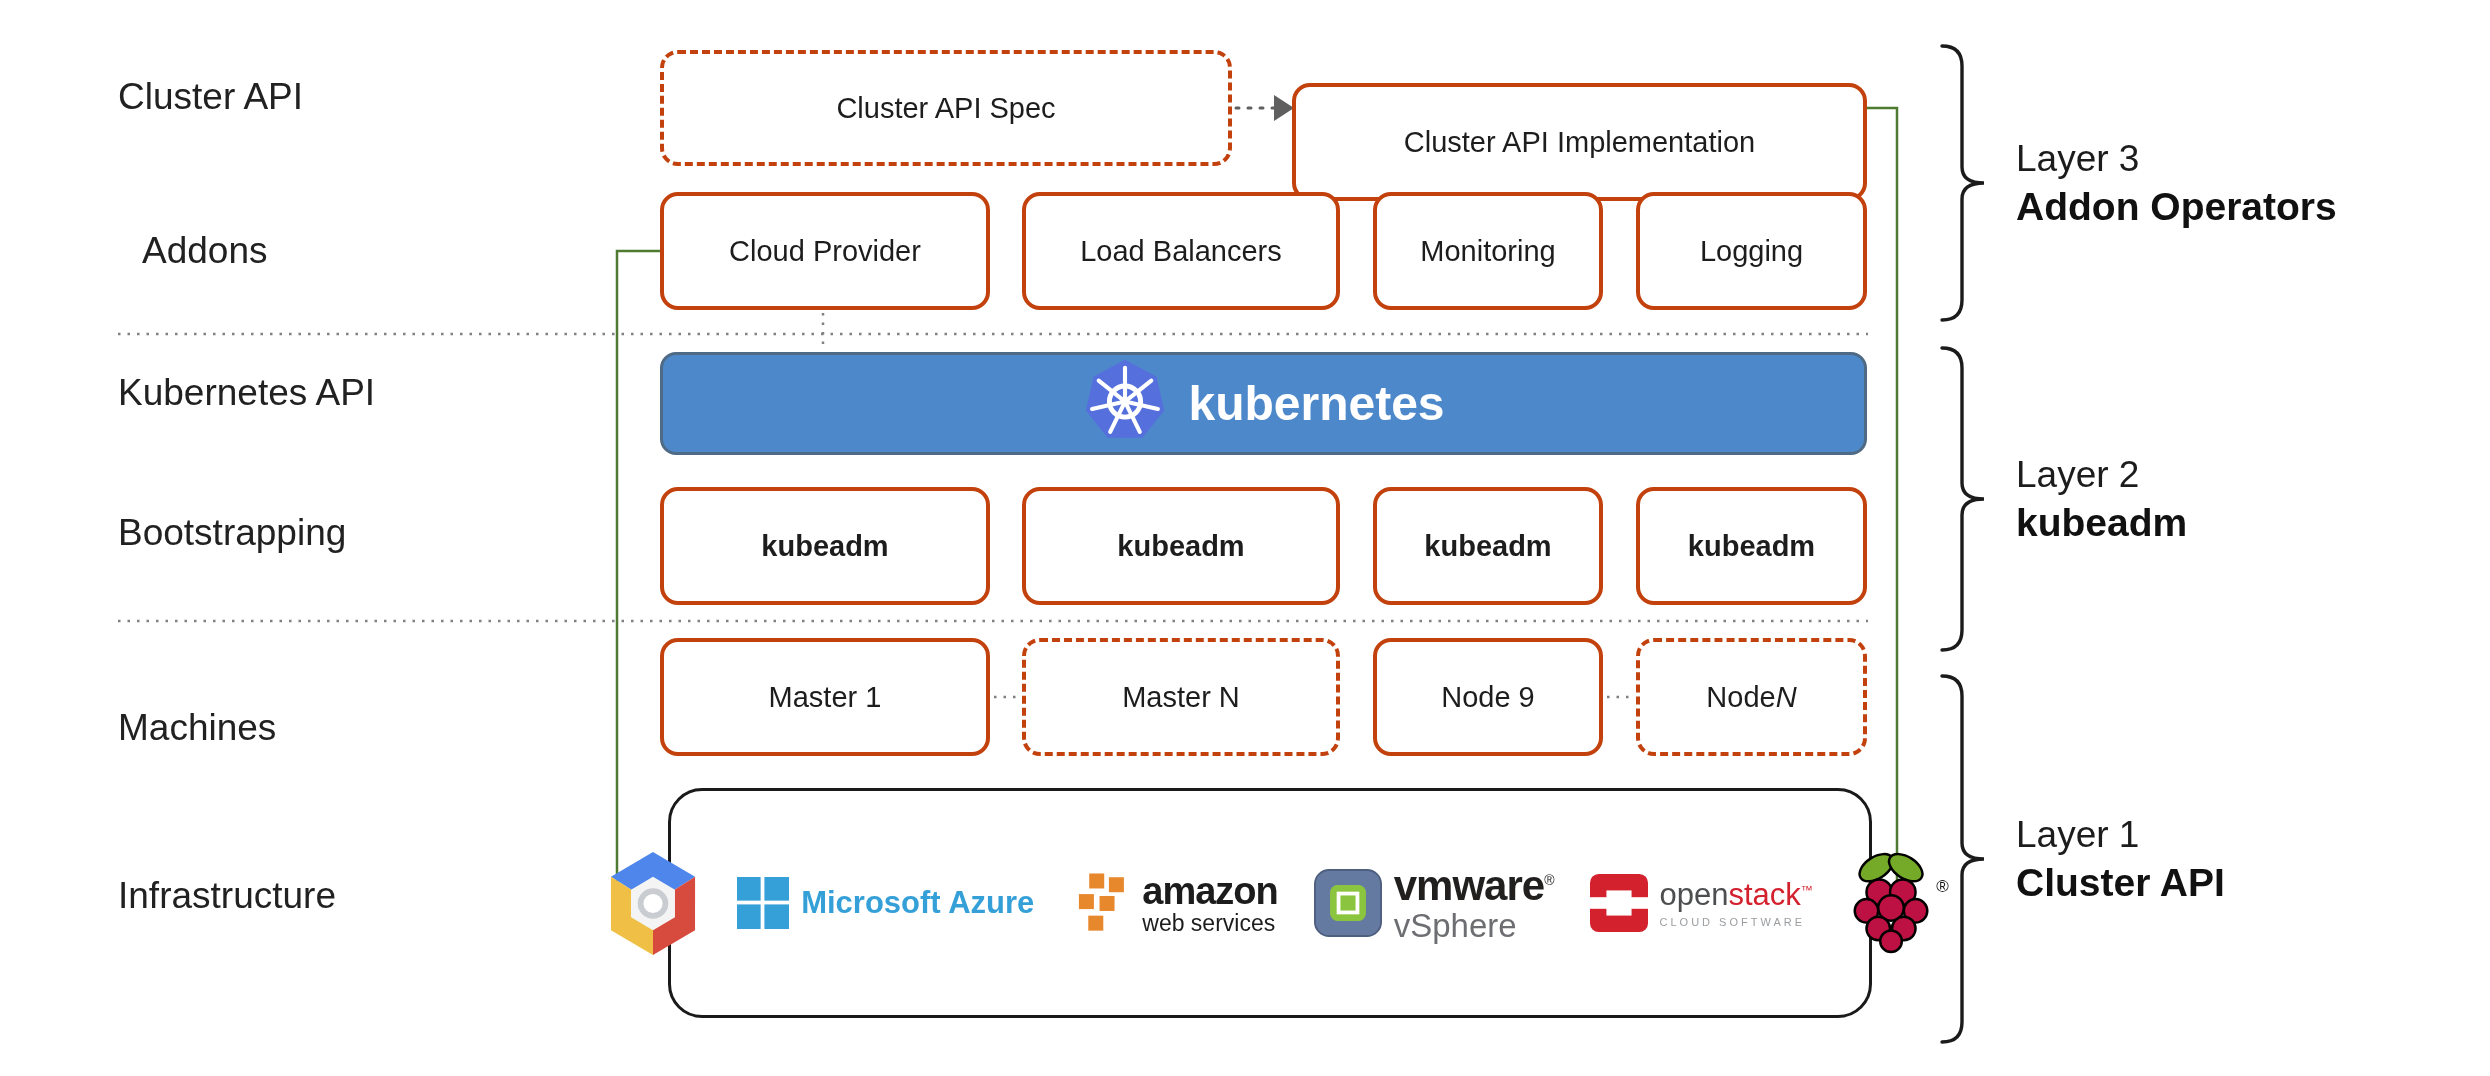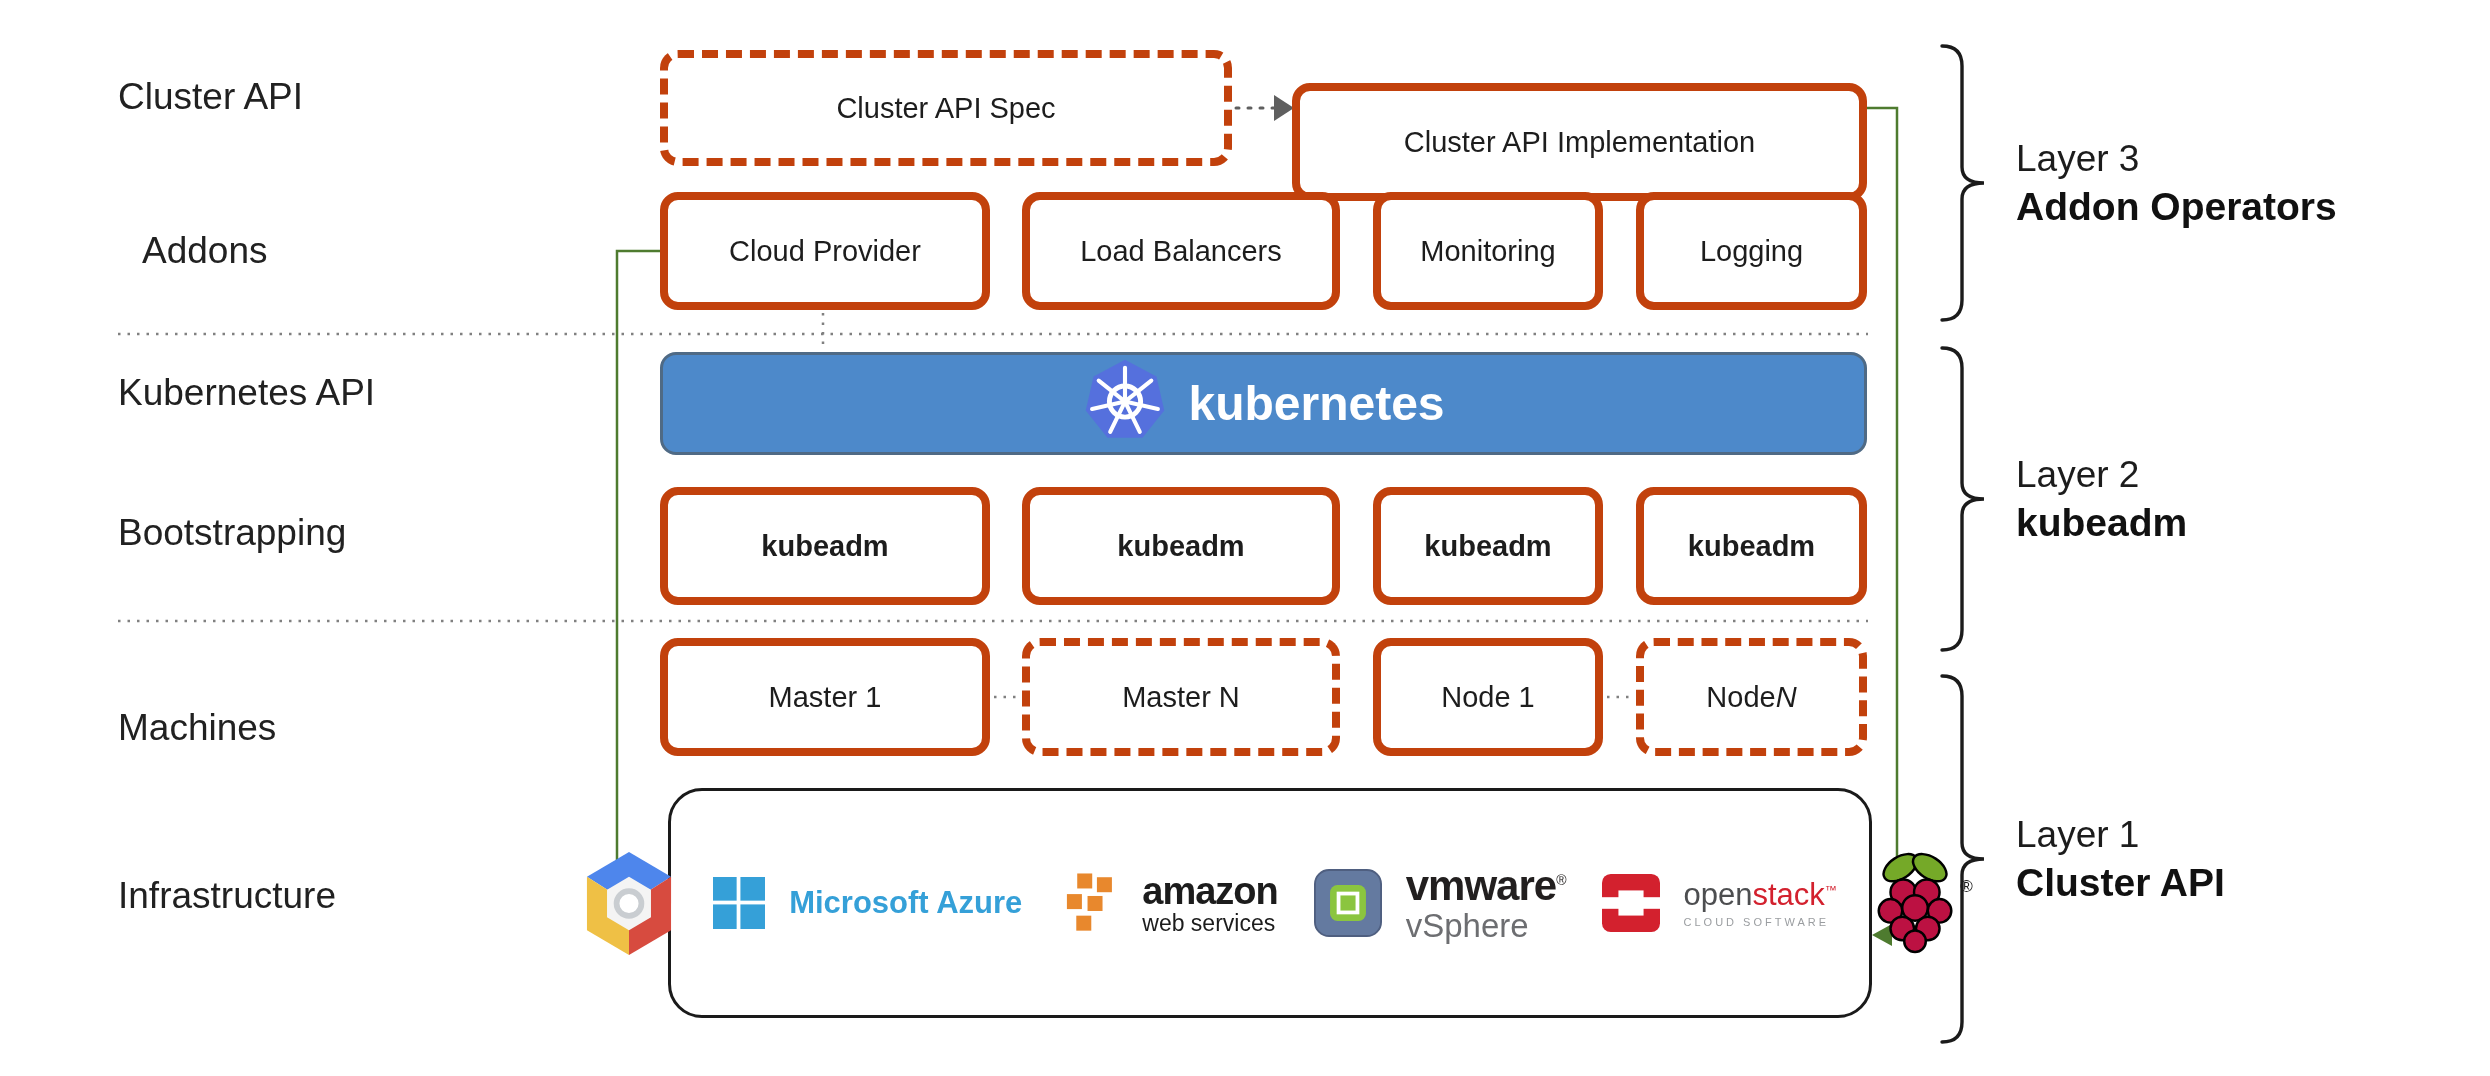--- a/index.html
+++ b/index.html
@@ -6,36 +6,36 @@
   .stage{
     position:relative;width:2490px;height:1076px;background:#ffffff;overflow:hidden;
     font-family:"Liberation Sans","DejaVu Sans",sans-serif;color:#1f1f1f;
   }
   .overlay{position:absolute;left:0;top:0;pointer-events:none;}
   .rowlabel{
     position:absolute;font-size:37px;color:#212121;white-space:nowrap;line-height:44px;
   }
   .box{
     position:absolute;box-sizing:border-box;background:#fff;
-    border:8px solid #c2410c;border-radius:18px;
+    border:4px solid #c2410c;border-radius:18px;
     display:flex;align-items:center;justify-content:center;
     font-size:29px;color:#1d1d1d;white-space:nowrap;
   }
   .box.dashed{border-style:dashed;}
   .box.bold{font-weight:bold;}
   .banner{
     position:absolute;box-sizing:border-box;background:#4d89ca;border:3px solid #4f6a85;
     border-radius:16px;display:flex;align-items:center;justify-content:center;gap:20px;
   }
   .banner .brand{font-size:48px;font-weight:bold;color:#ffffff;letter-spacing:0px;}
   .infra{
     position:absolute;box-sizing:border-box;background:#fff;border:3px solid #1a1a1a;border-radius:34px;
     display:flex;align-items:center;justify-content:center;gap:36px;padding:0 34px;
   }
-  .logo{display:flex;align-items:center;gap:24px;}
+  .logo{display:flex;align-items:center;gap:12px;}
   .azure-text{font-size:31px;color:#35a0d8;font-weight:bold;white-space:nowrap;}
   .aws-text{display:flex;flex-direction:column;line-height:1;}
   .aws-text .l1{font-size:38px;font-weight:bold;color:#1c1c1c;letter-spacing:-1px;}
   .aws-text .l2{font-size:23px;color:#1c1c1c;margin-top:2px;}
   .vmw-text{display:flex;flex-direction:column;line-height:1;}
   .vmw-text .l1{font-size:42px;font-weight:bold;color:#221f1f;letter-spacing:-1px;}
   .vmw-text .l1 sup{font-size:14px;font-weight:normal;}
   .vmw-text .l2{font-size:33px;color:#6d6e71;margin-top:2px;}
   .os-text{display:flex;flex-direction:column;line-height:1;}
   .os-text .l1{font-size:31px;font-weight:500;color:#4d4e50;}
@@ -138,21 +138,21 @@
     <span>kubeadm</span>
   </div>
 
   <div class="box" style="left:660px;top:638px;width:330px;height:118px;">
     <span>Master 1</span>
   </div>
   <div class="box dashed" style="left:1022px;top:638px;width:318px;height:118px;">
     <span>Master N</span>
   </div>
   <div class="box" style="left:1373px;top:638px;width:230px;height:118px;">
-    <span>Node 1</span>
+    <span>Node 9</span>
   </div>
   <div class="box dashed" style="left:1636px;top:638px;width:231px;height:118px;">
     <span>Node </span>
       <span class="it">N</span>
   </div>
 
   <div class="infra" style="left:668px;top:788px;width:1204px;height:230px;">
 
     <div class="logo">
       <svg width="96" height="107" viewBox="0 0 100 112">

